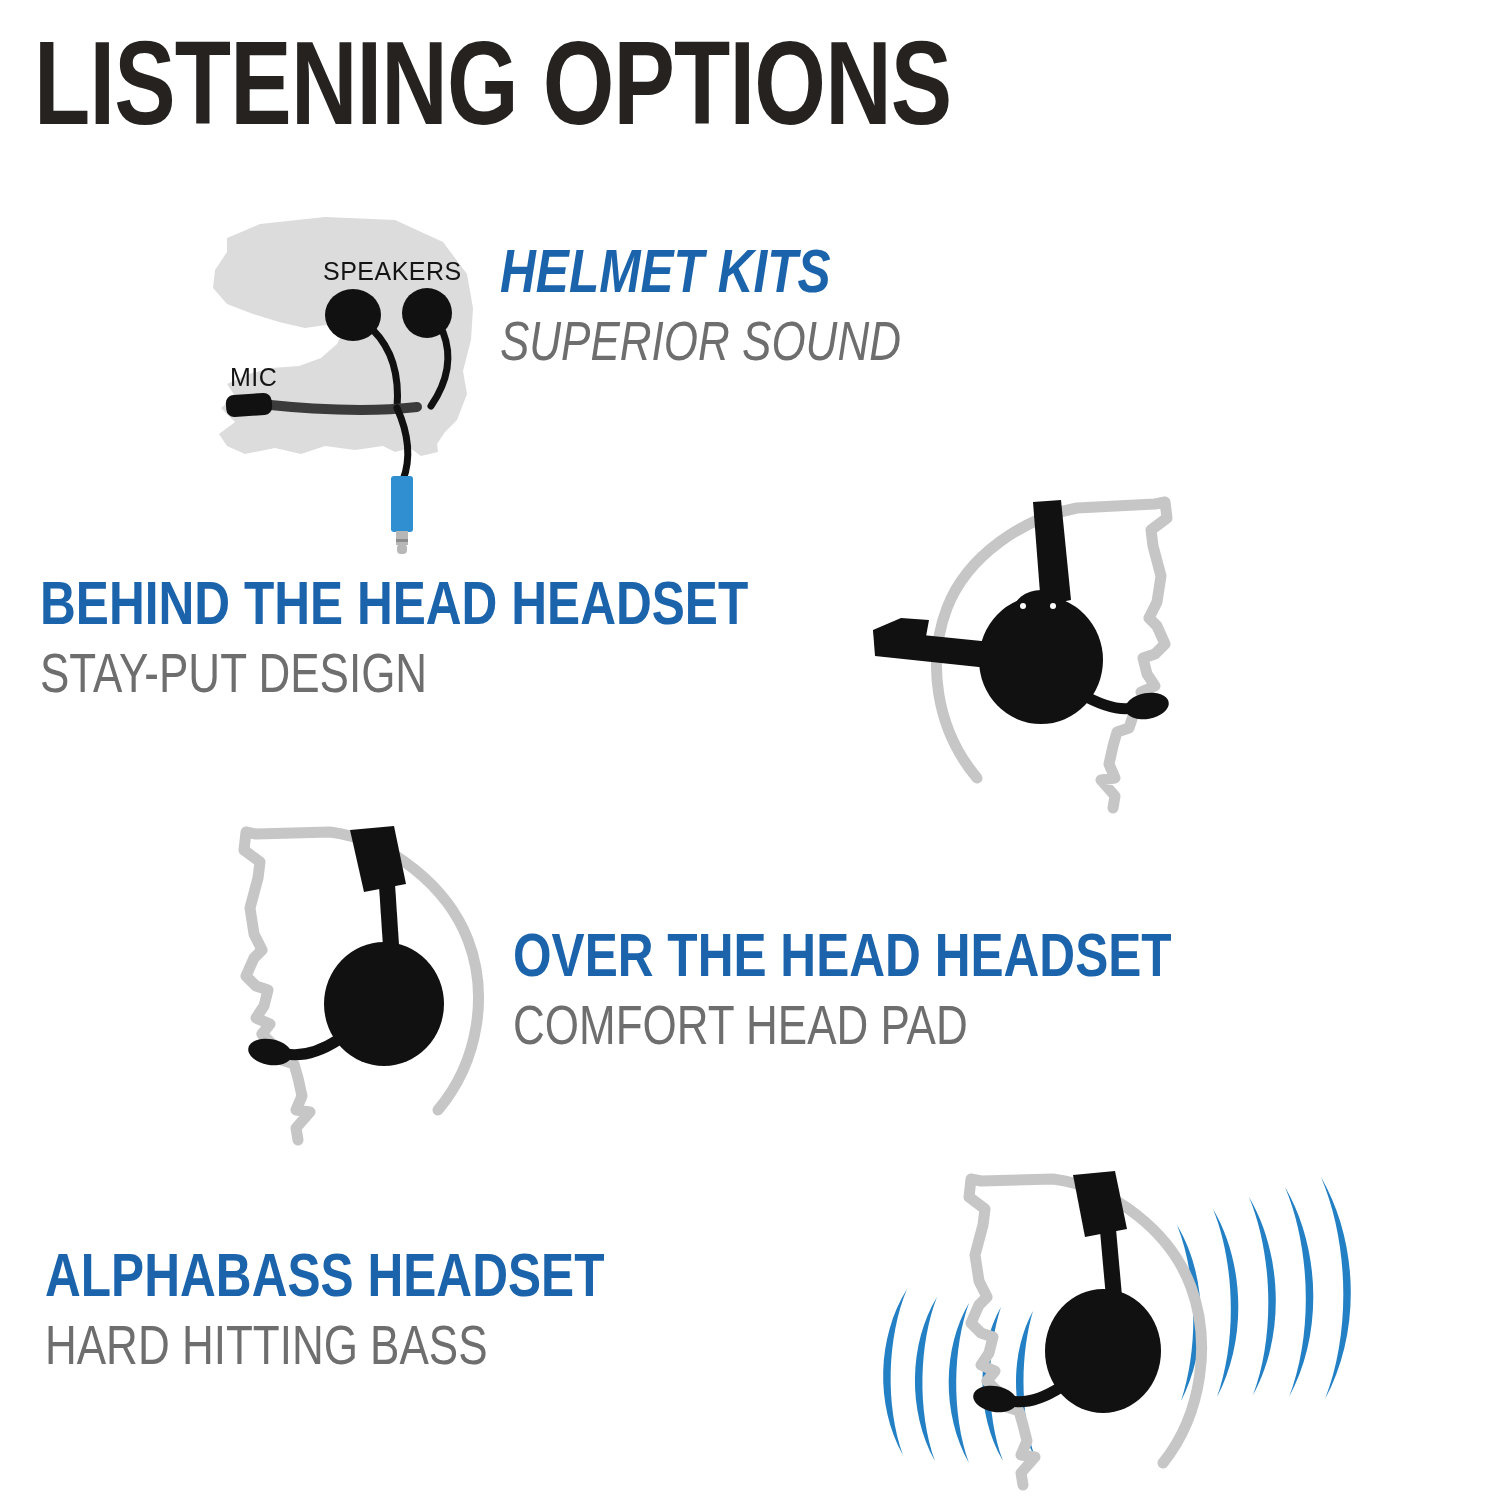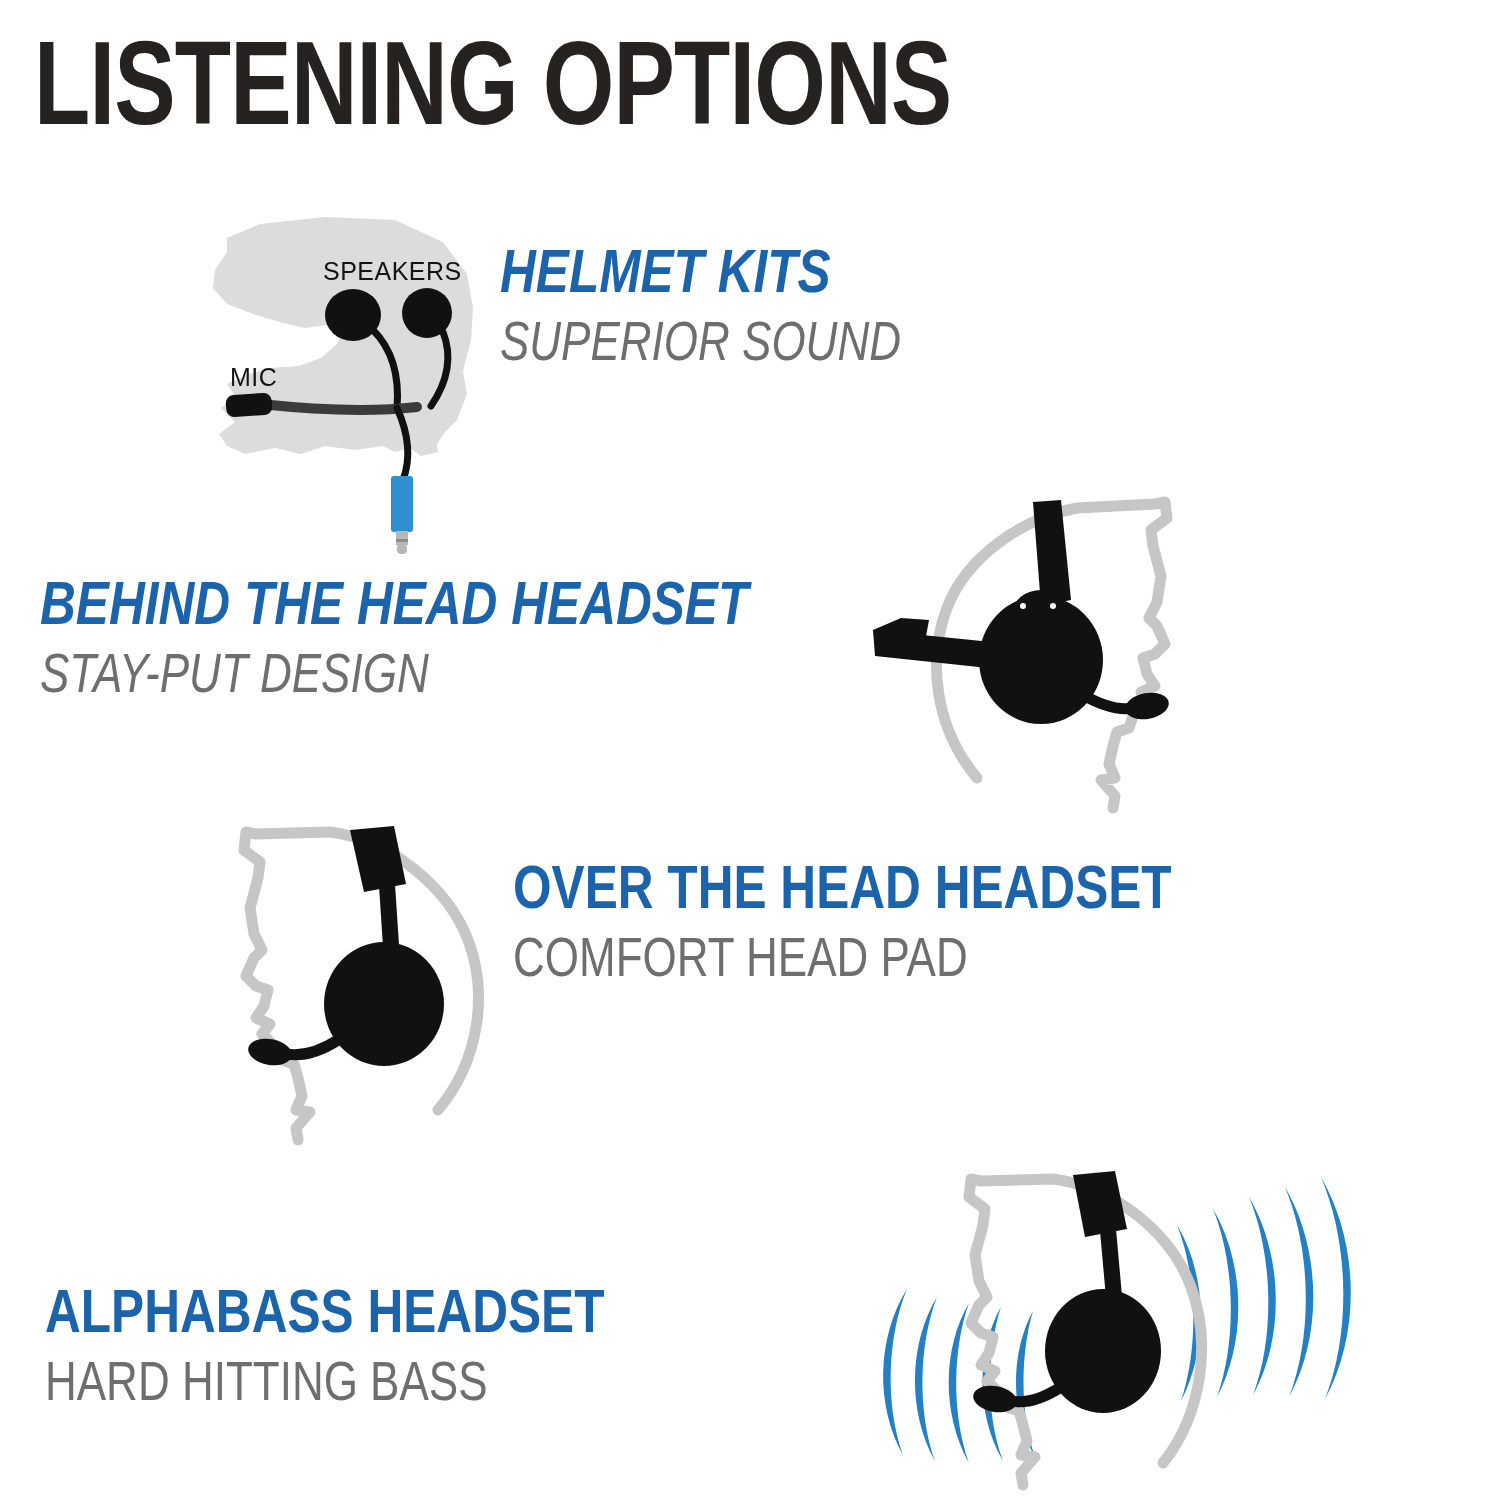--- a/index.html
+++ b/index.html
@@ -59,27 +59,27 @@
 
   .art {
     position: absolute;
   }
   .art svg { display: block; }
 
   
   #row-helmet-art   { left: 205px;  top: 208px; }
   #row-helmet-text  { left: 500px;  top: 240px; font-style: italic; }
 
-  #row-bth-text     { left: 40px;   top: 572px; font-style: italic; }
+  #row-bth-text     { left: 40px;   top: 572px; }
   #row-bth-art      { left: 865px;  top: 478px; }
 
   #row-oth-art      { left: 198px;  top: 808px; }
-  #row-oth-text     { left: 513px;  top: 856px; }
-
-  #row-ab-text      { left: 45px;   top: 1280px; }
+  #row-oth-text     { left: 513px;  top: 924px; }
+
+  #row-ab-text      { left: 45px;   top: 1244px; }
   #row-ab-art       { left: 785px;  top: 1125px; }
 
   .helmet-label {
     font-family: "Liberation Sans", sans-serif;
     font-weight: 400;
     font-size: 25px;
     fill: #141414;
     letter-spacing: 0.5px;
   }
 </style>

